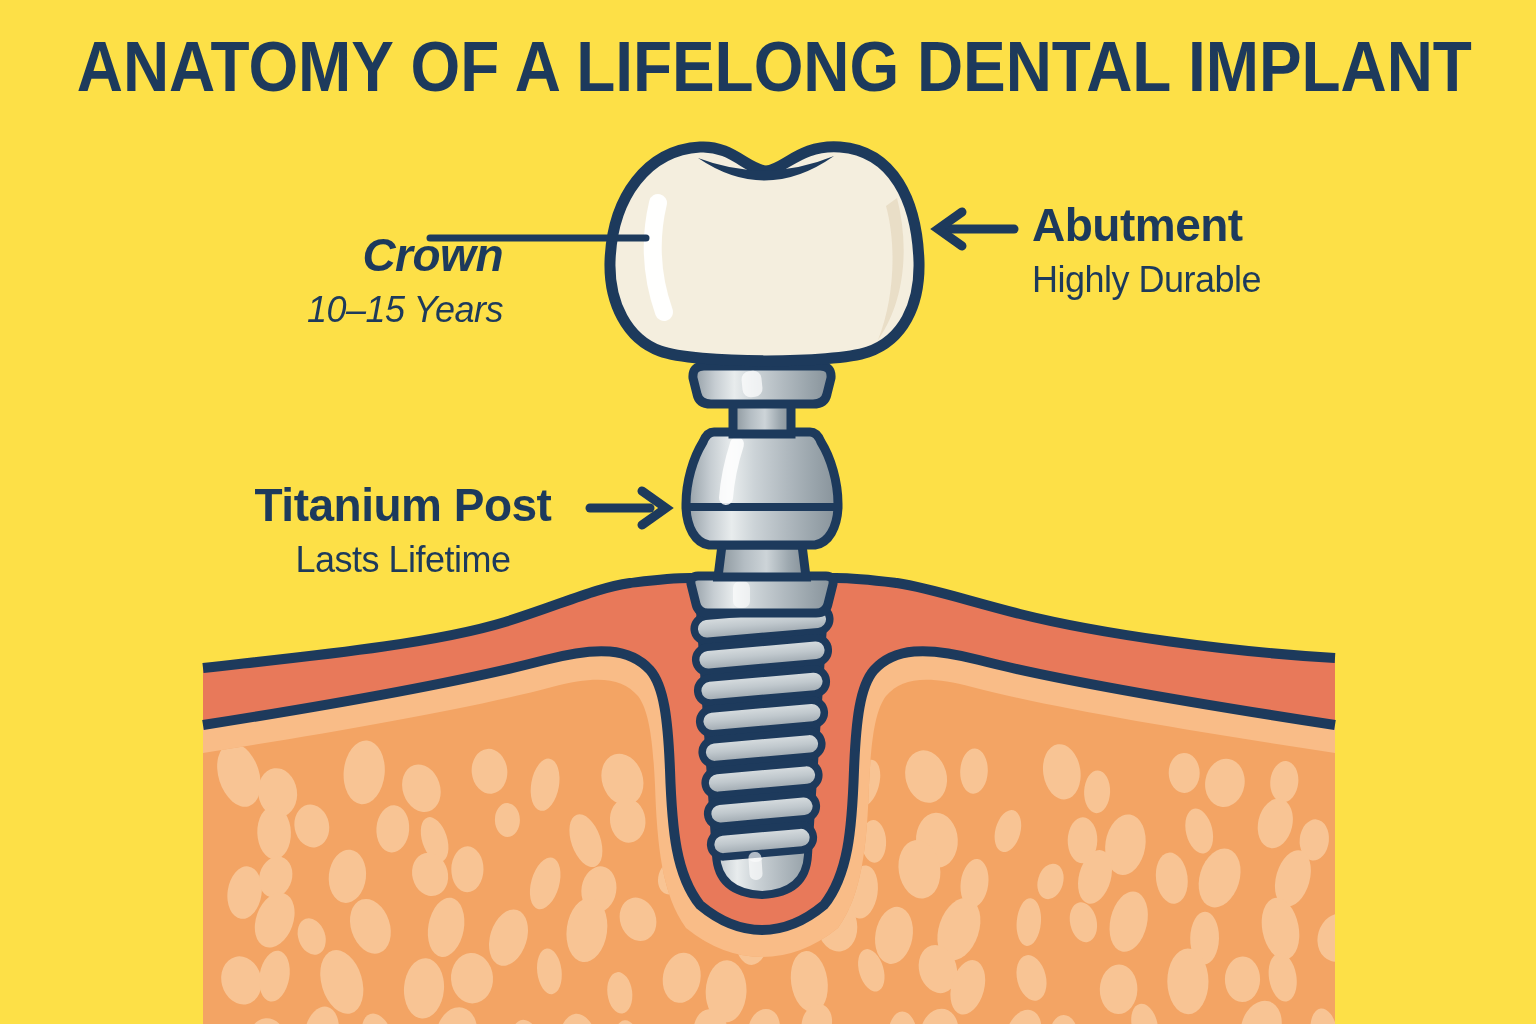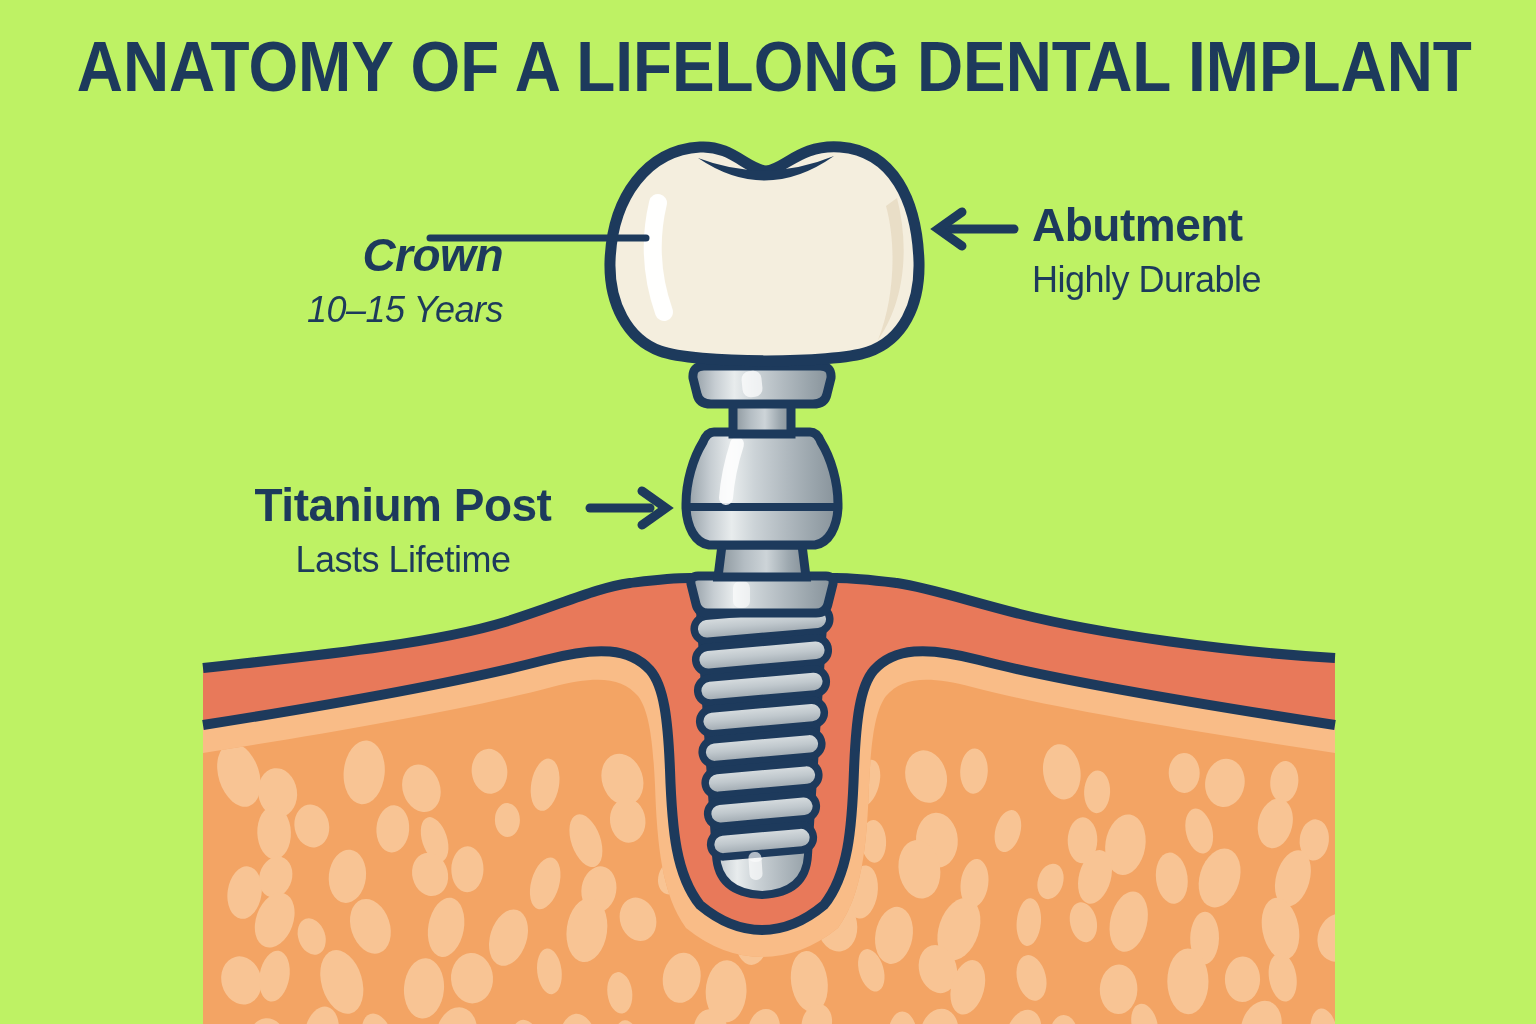--- a/index.html
+++ b/index.html
@@ -1,18 +1,18 @@
 <!DOCTYPE html>
 <html><head>
 <meta charset="utf-8">
 <style>
   html,body{margin:0;padding:0;background:#ddd;}
   .stage{
     position:relative;width:1536px;height:1024px;overflow:hidden;
-    background:#bef264;
+    background:#fde047;
     font-family:"Liberation Sans","DejaVu Sans",sans-serif;
     color:#1d3a5c;
   }
   .stage svg{position:absolute;left:0;top:0;}
   .title{
     position:absolute;left:0;top:30px;width:1536px;text-align:center;
     font-size:71px;font-weight:800;line-height:1.05;letter-spacing:0px;
     transform:scaleX(0.9);transform-origin:50% 50%;
     color:#1d3a5c;white-space:nowrap;
   }

